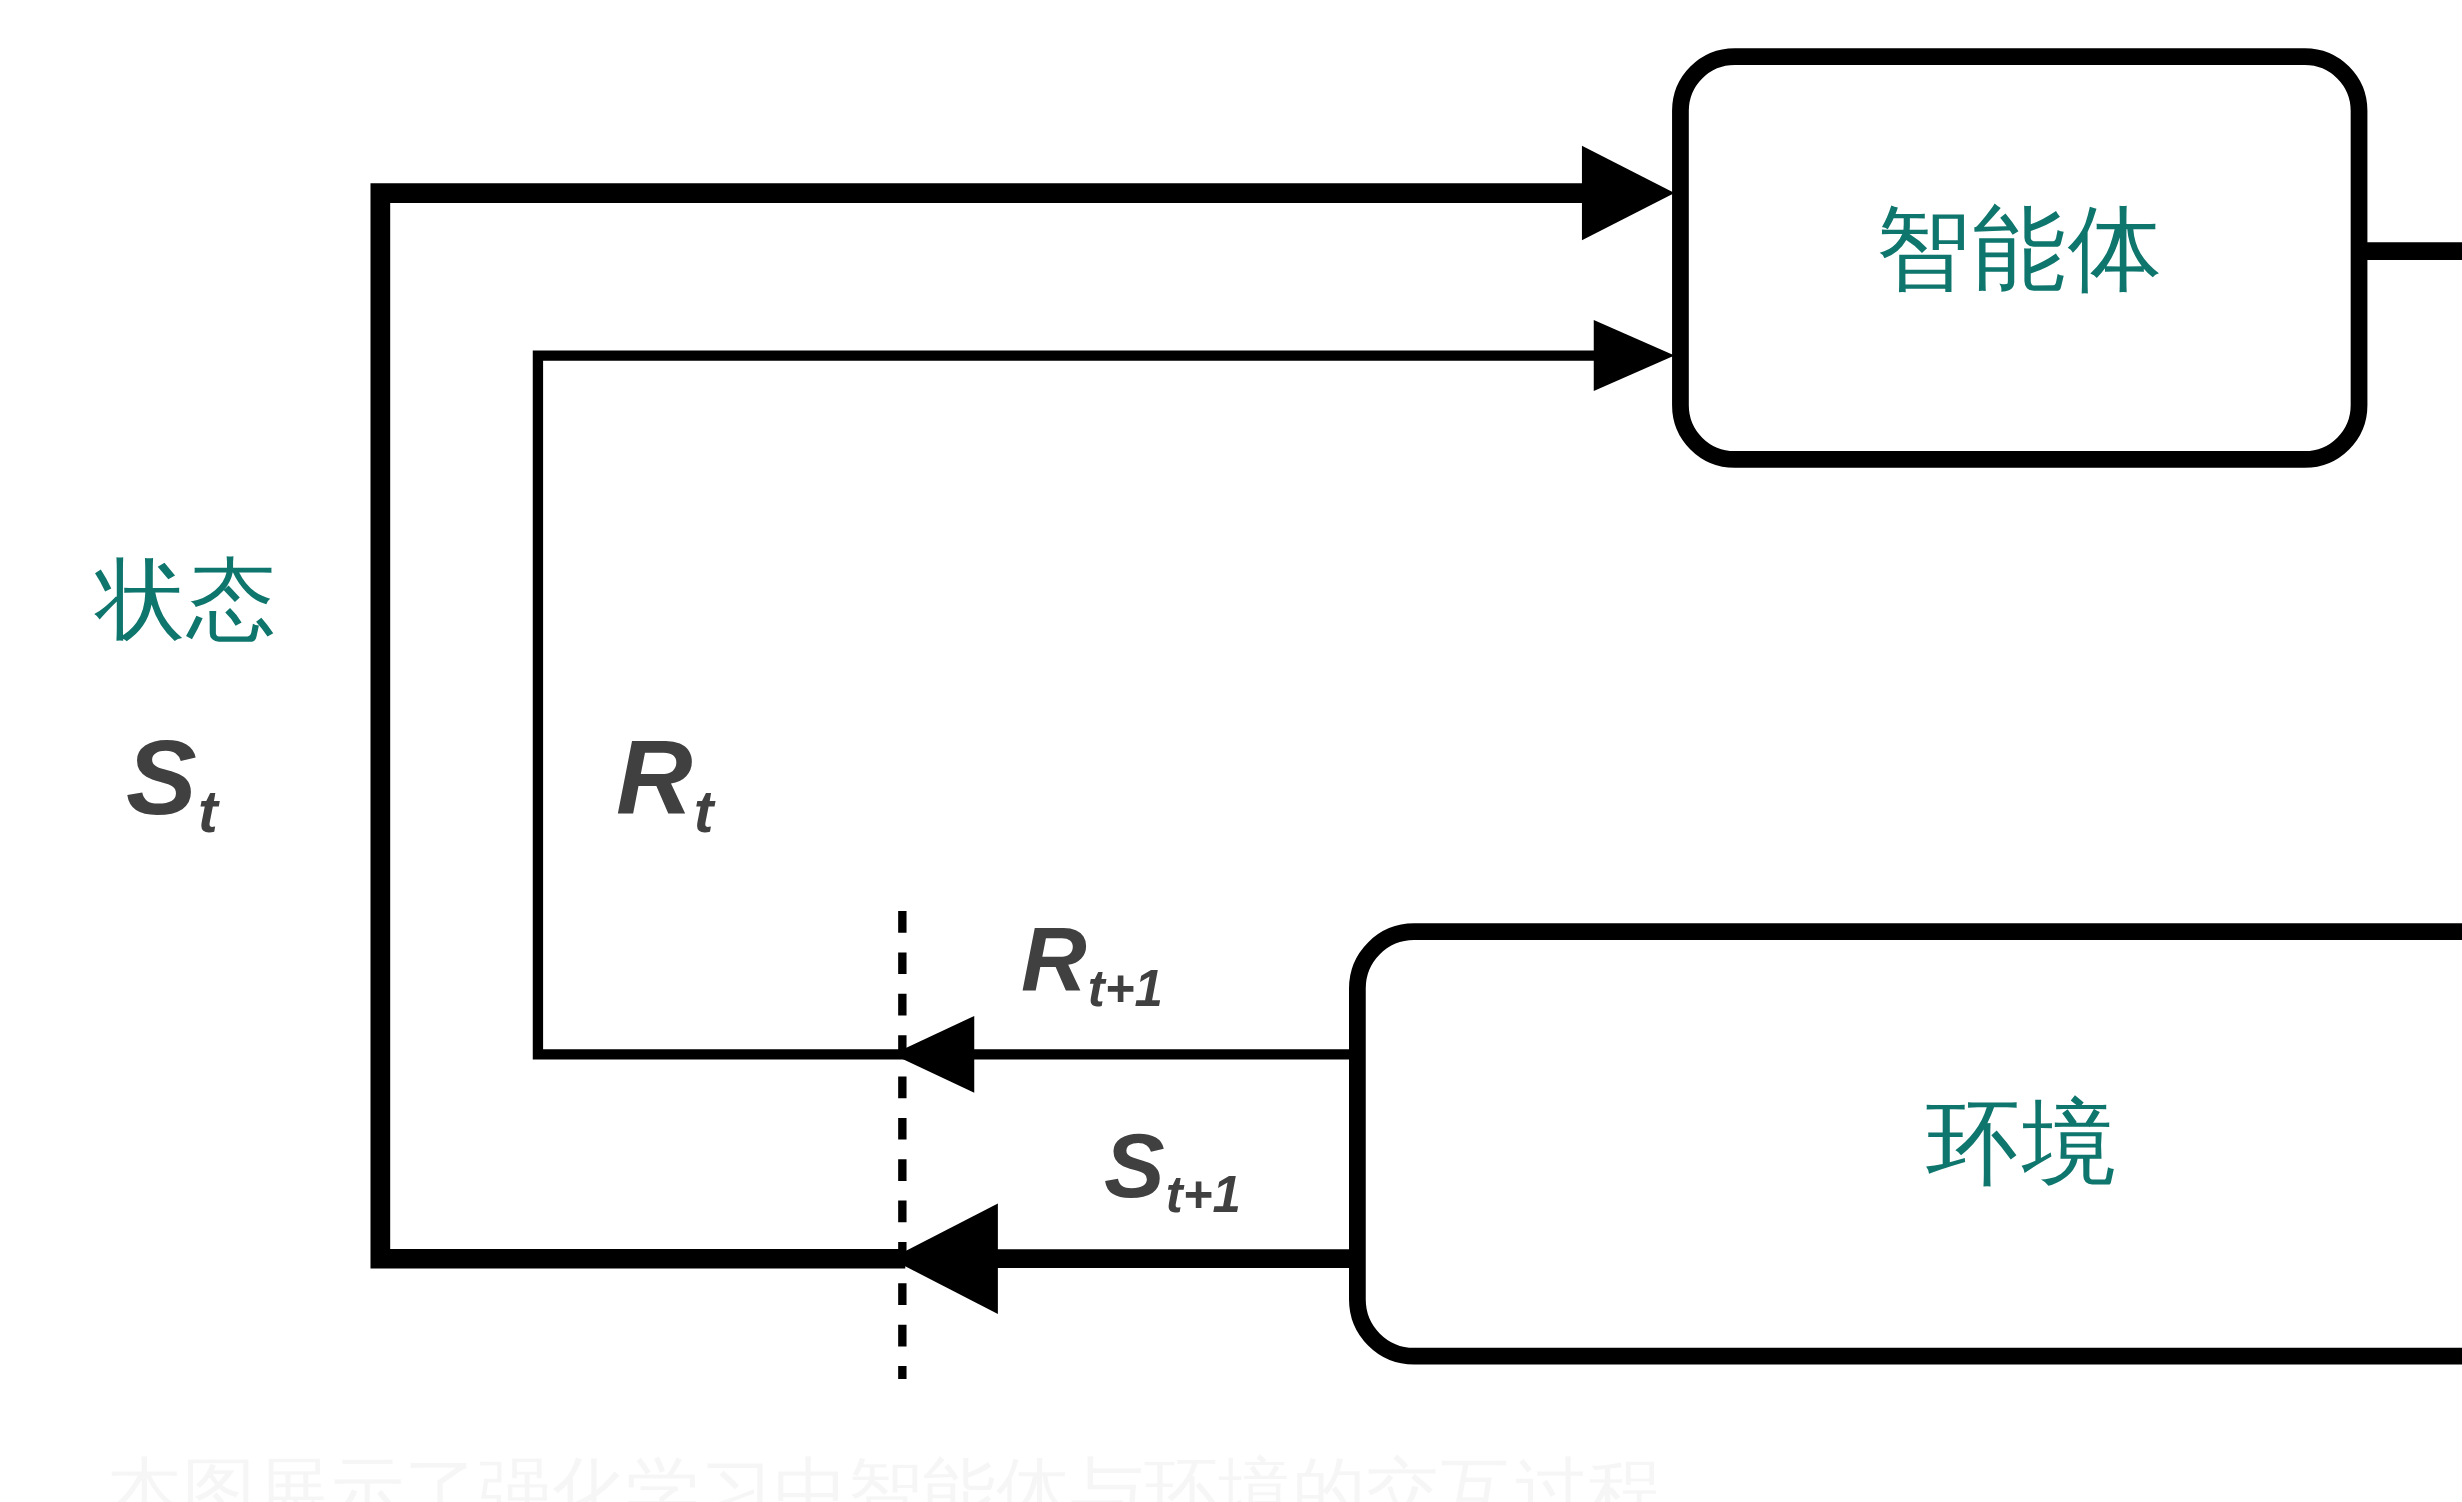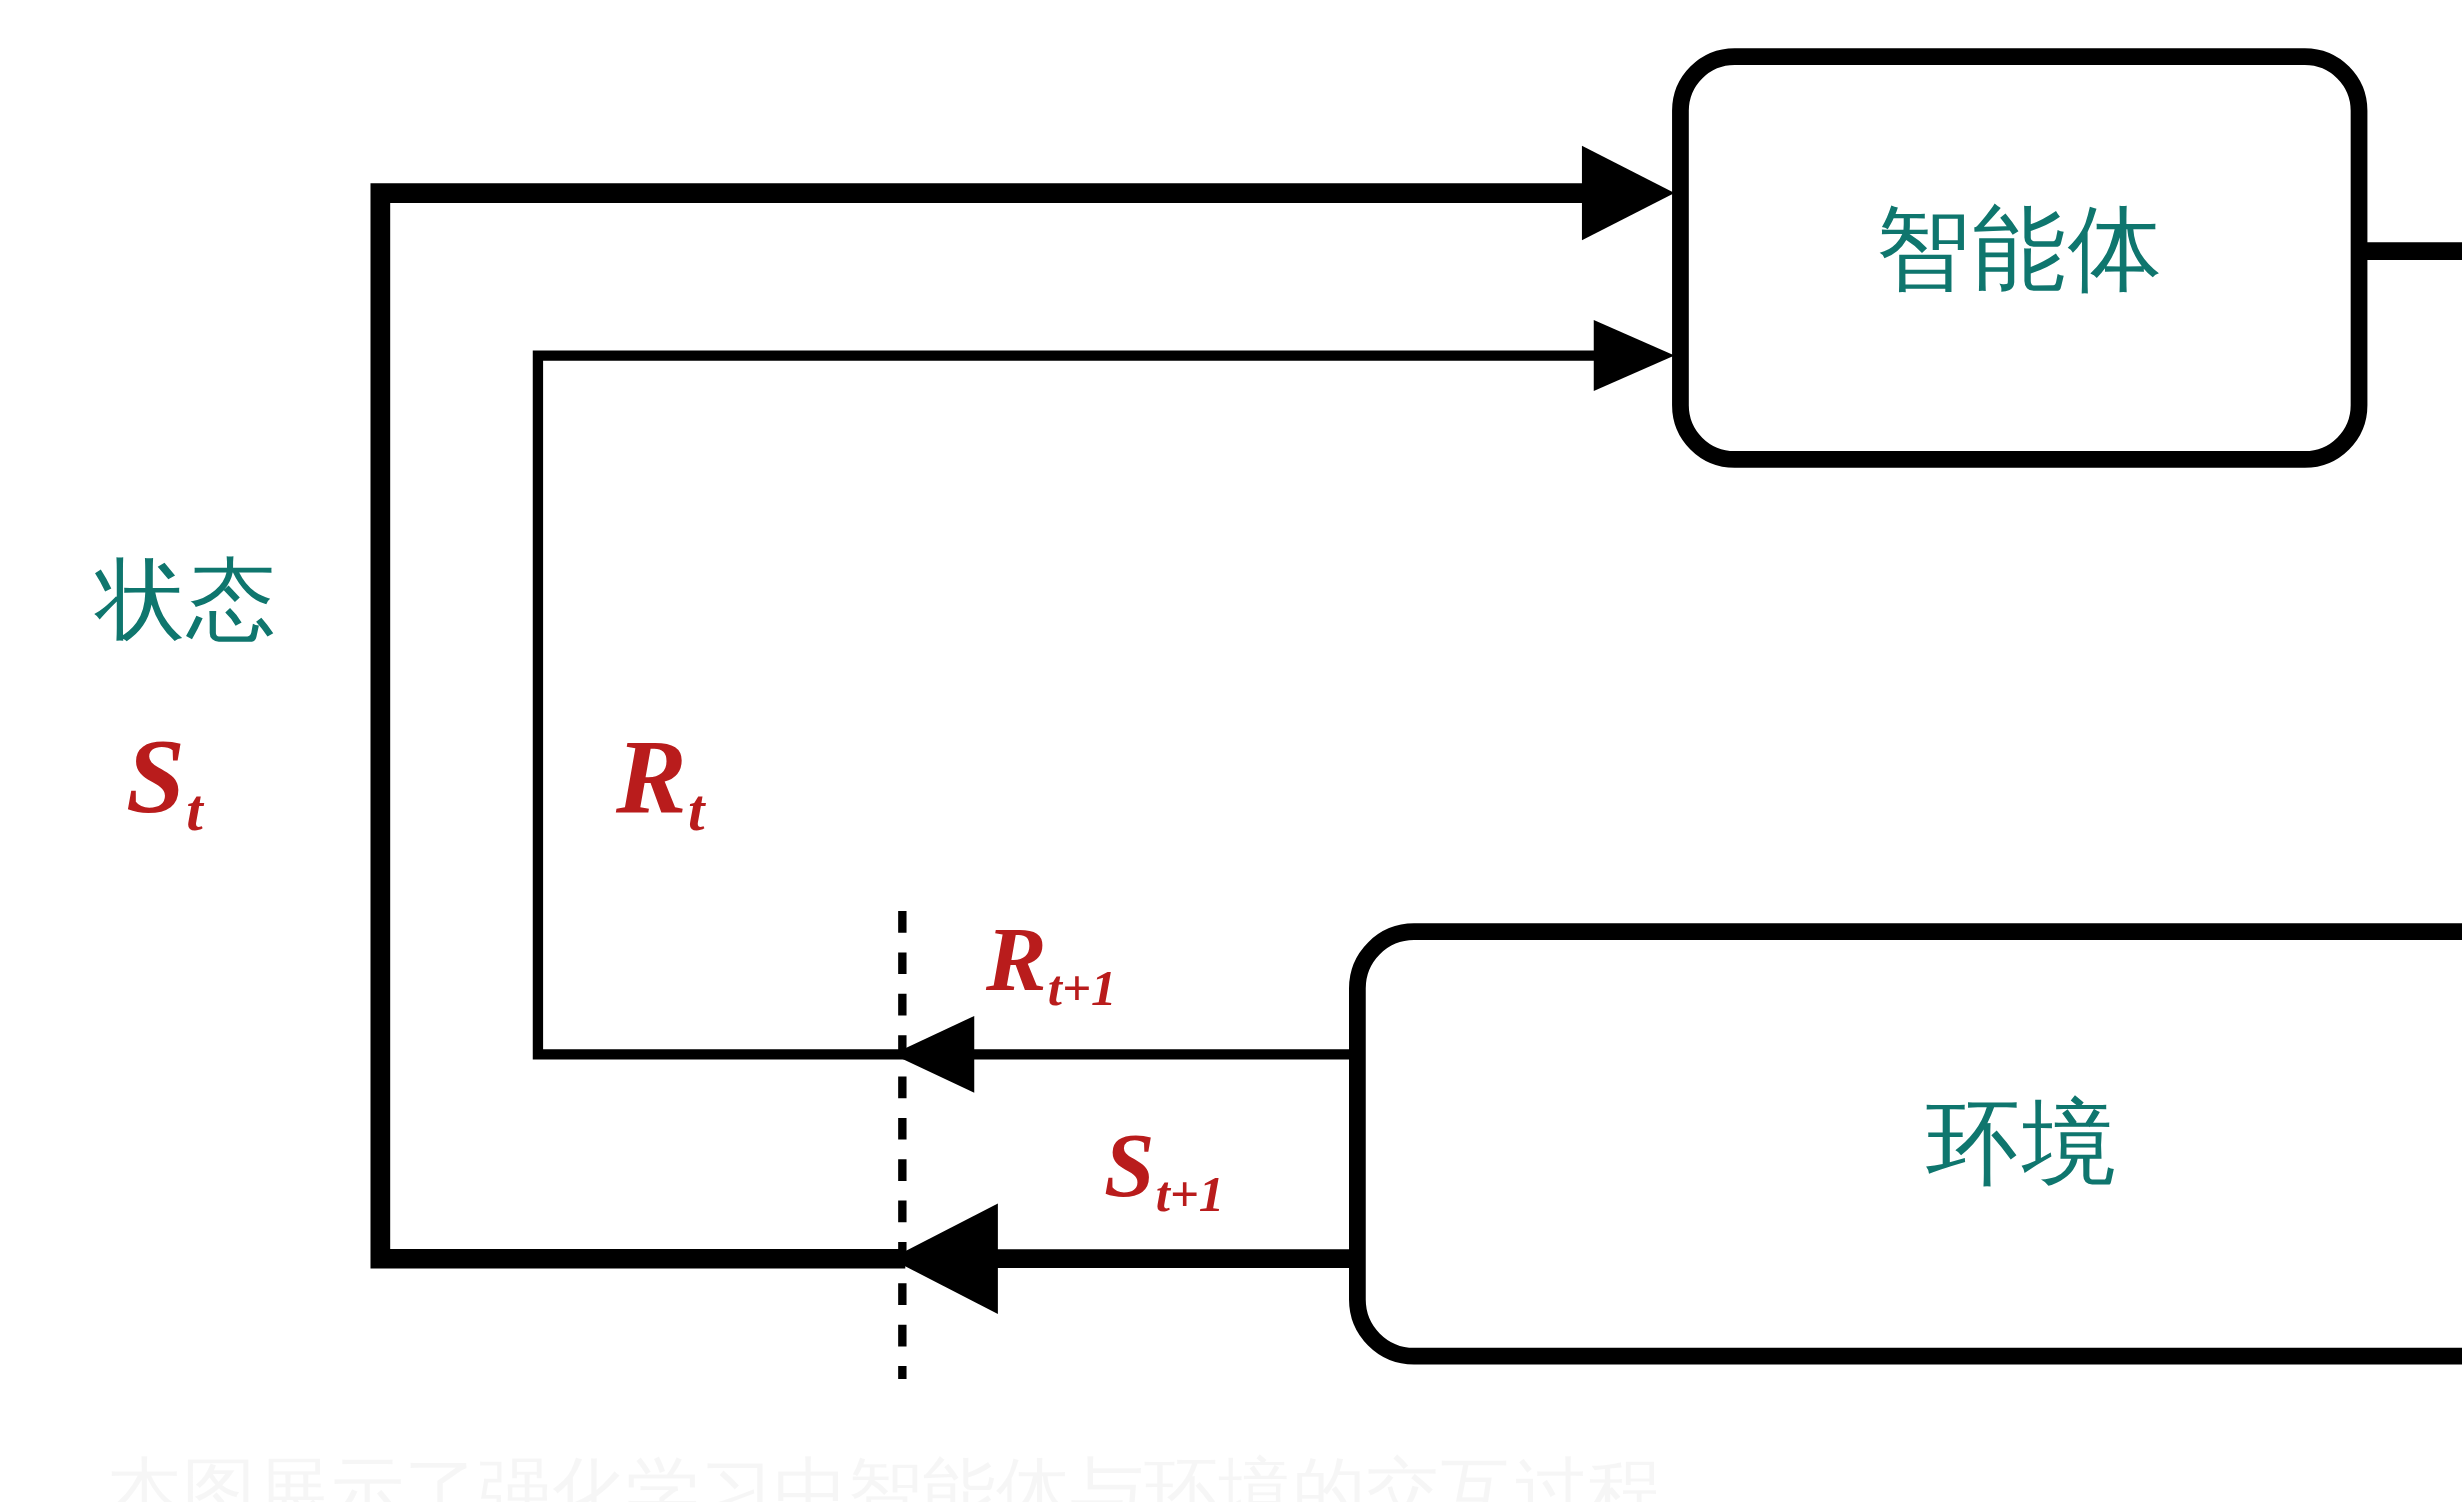--- a/index.html
+++ b/index.html
@@ -37,24 +37,24 @@
     letter-spacing: 0.02em;
   }
   .box-title {
     font-size: 94px;
   }
   .side-word {
     font-size: 89px;
   }
   .math-label {
     position: absolute;
-    font-family: Liberation Serif, serif;
+    font-family: Liberation Sans, sans-serif;
     font-style: italic;
     font-weight: 700;
-    color: #b91c1c;
+    color: #404040;
     white-space: nowrap;
     line-height: 1;
   }
   .math-big {
     font-size: 106px;
   }
   .math-mid {
     font-size: 91px;
   }
   .math-label .sub {
@@ -123,20 +123,20 @@
 
   <div class="cjk-label side-word" style="left:96px; top:556px;">状态</div>
 
   <div class="cjk-label box-title" style="left:1926px; top:1096px;">环境</div>
 
   <div class="math-label math-big" style="left:126px; top:724px;"><span>S</span><span class="sub">t</span></div>
 
 
   <div class="math-label math-big" style="left:616px; top:724px;"><span>R</span><span class="sub">t</span></div>
 
-  <div class="math-label math-mid" style="left:986px; top:914px;"><span>R</span><span class="sub">t+1</span></div>
+  <div class="math-label math-mid" style="left:1021px; top:914px;"><span>R</span><span class="sub">t+1</span></div>
 
   <div class="math-label math-mid" style="left:1104px; top:1120px;"><span>S</span><span class="sub">t+1</span></div>
 
   <div class="caption-ghost" style="left:108px; top:1455px;">本图展示了强化学习中智能体与环境的交互过程</div>
 
 </div>
 
 
 </body></html>

